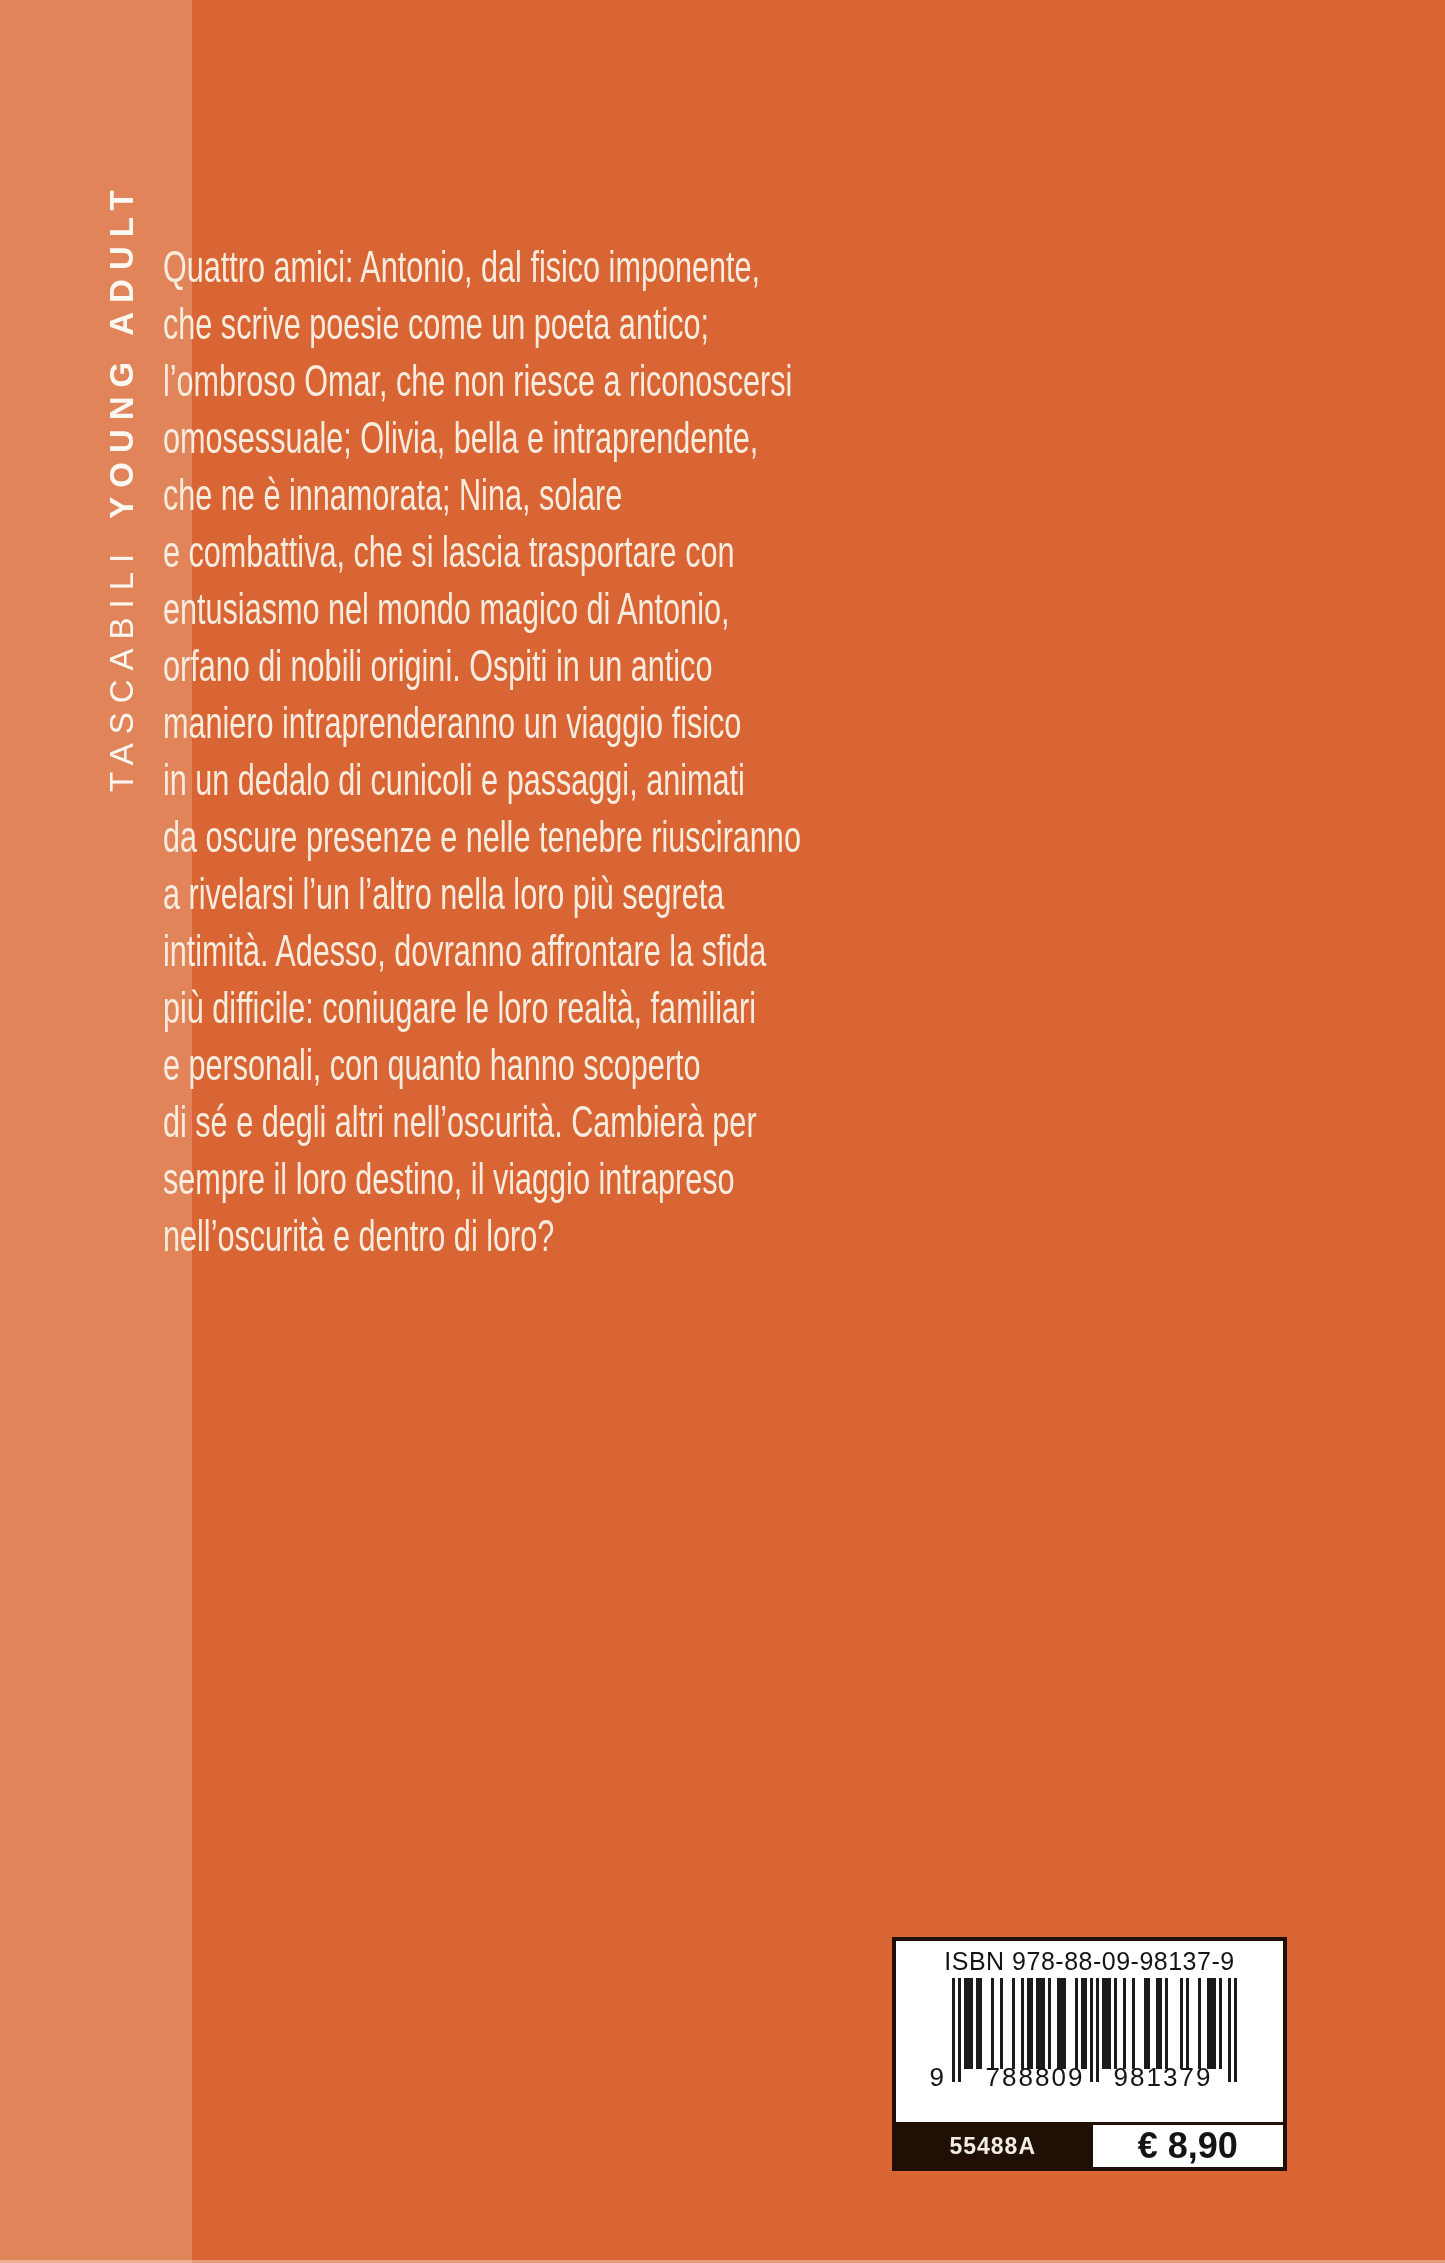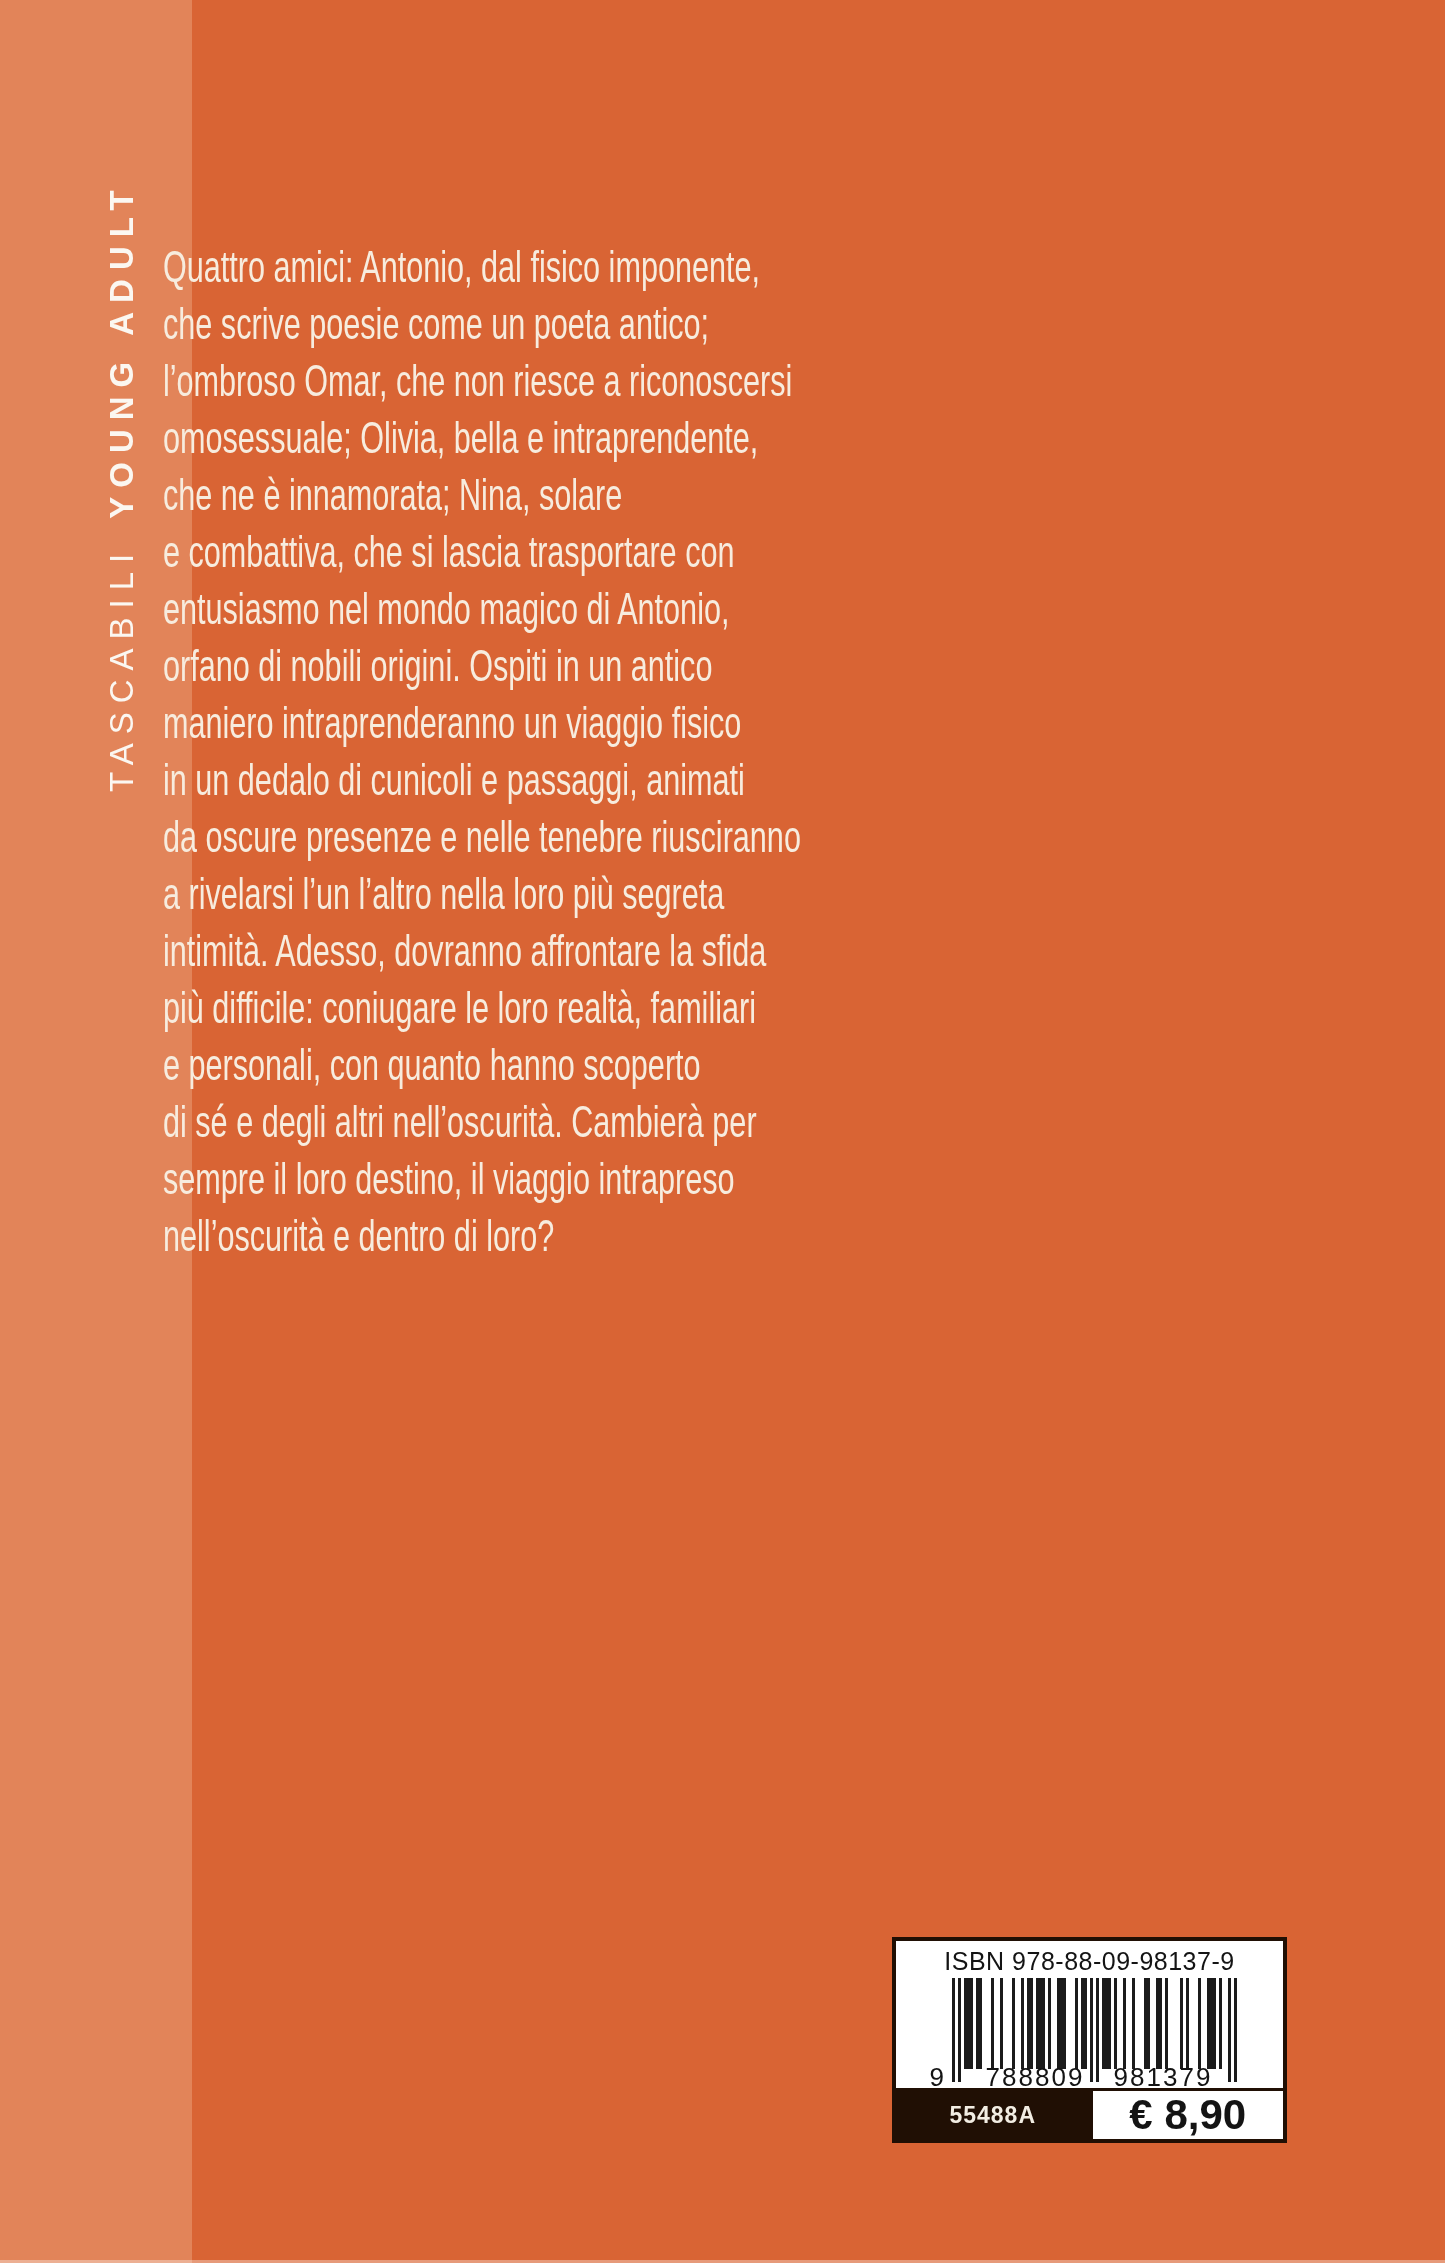--- a/index.html
+++ b/index.html
@@ -23,21 +23,21 @@
   .spine-text .t1{font-weight:400;margin-right:26px;}
   .spine-text .t2{font-weight:700;}
   .blurb{
     position:absolute;left:163px;top:238px;width:1040px;
     transform:scaleX(0.68);transform-origin:0 0;
     color:var(--body_text);
     font-size:45px;line-height:57px;font-weight:300;
     letter-spacing:0px;white-space:nowrap;
   }
   .barcode-block{
-    position:absolute;left:892px;top:1937px;width:395px;height:206px;
+    position:absolute;left:892px;top:1937px;width:395px;height:234px;
     background:#fff;border:4px solid var(--dark);
     display:flex;flex-direction:column;
   }
   .isbn-line{
     flex:0 0 34px;padding-top:6px;text-align:center;
     color:#141414;font-size:25px;letter-spacing:0.5px;
   }
   .bars-area{position:relative;flex:1;}
   .bars-area svg{position:absolute;left:56px;top:2px;width:285px;height:104px;}
   .bc-digit{
@@ -50,21 +50,21 @@
   .price-row{
     flex:0 0 42px;display:flex;border-top:3px solid var(--dark);
   }
   .code-cell{
     flex:0 0 50%;background:var(--dark);color:#F2EDE3;
     font-weight:700;font-size:23px;letter-spacing:1px;
     display:flex;align-items:center;justify-content:center;
   }
   .price-cell{
     flex:1;background:#fff;color:#141414;border-left:3px solid var(--dark);
-    font-weight:700;font-size:42px;
+    font-weight:700;font-size:36px;
     display:flex;align-items:center;justify-content:center;
   }
   .bottom-edge{position:absolute;left:0;bottom:0;width:100%;height:3px;background:rgba(255,255,255,0.35);}
 </style>
 </head>
 <body>
 
 <div class="cover">
 
   <div class="strip">

